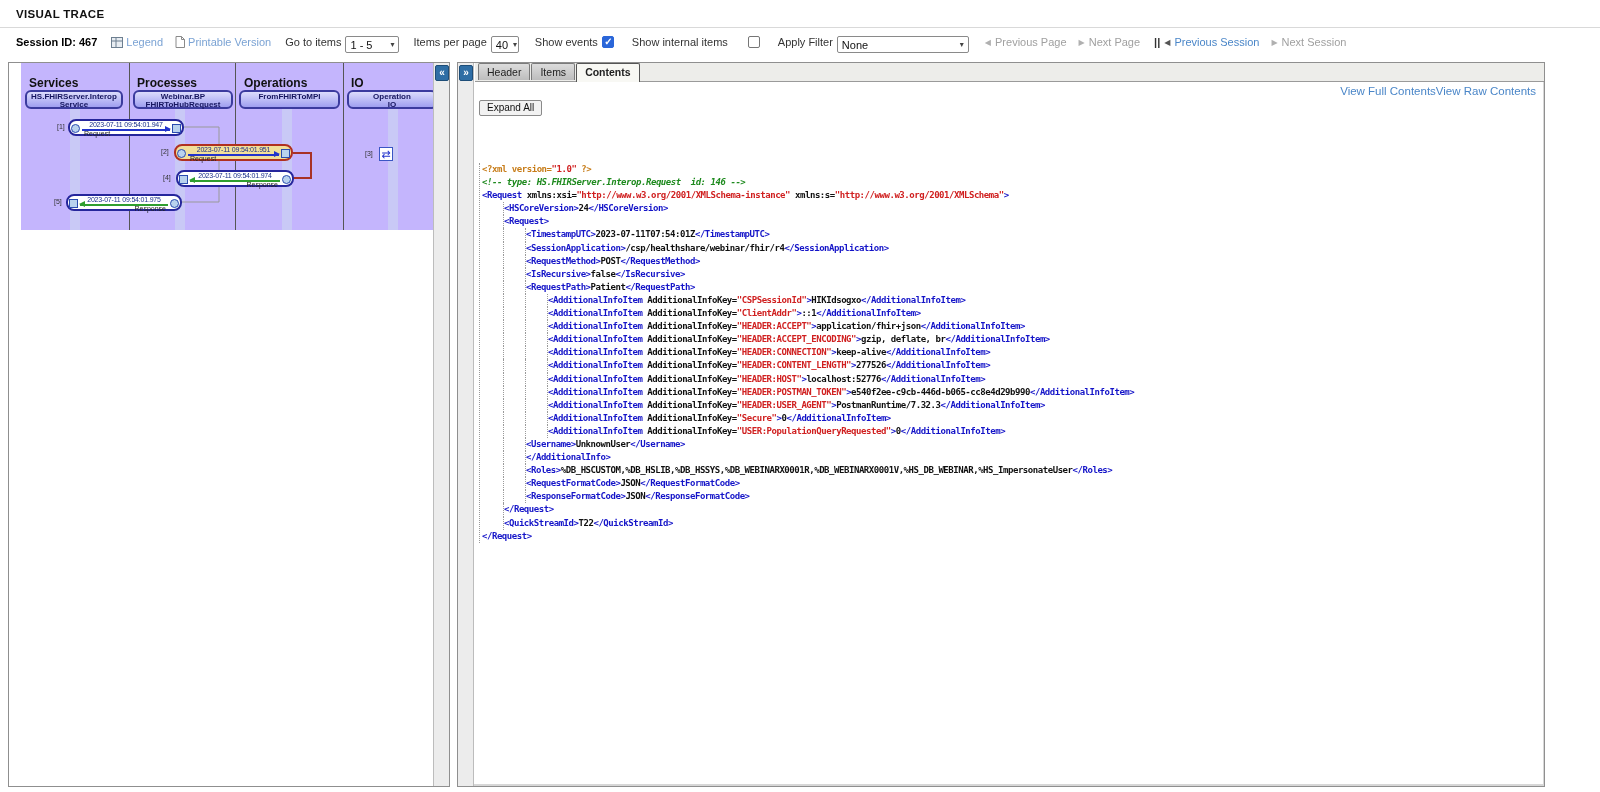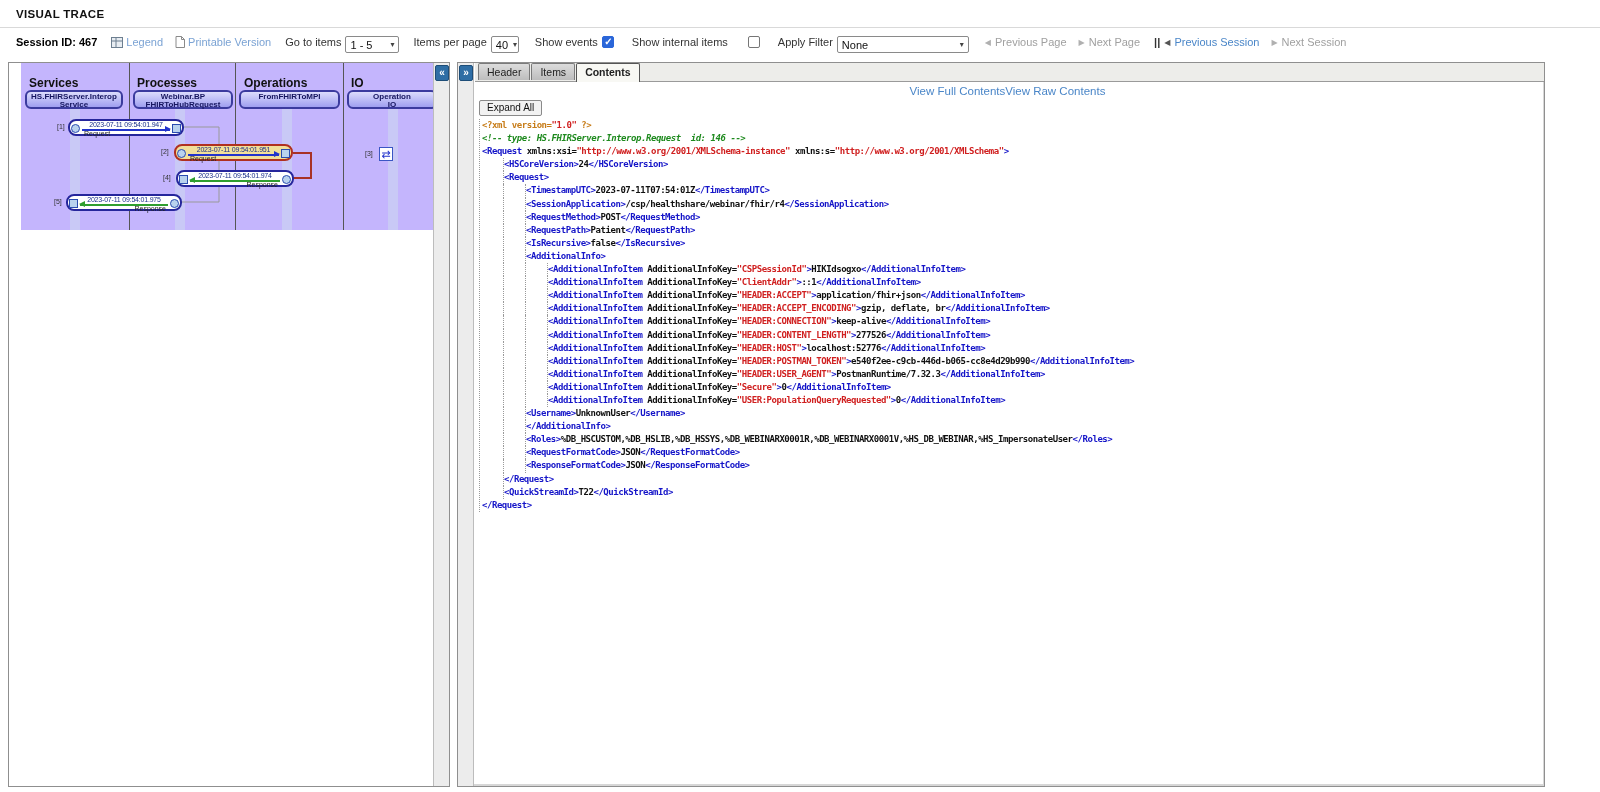--- a/index.html
+++ b/index.html
@@ -57,26 +57,26 @@
   .ah.r { right:11px; border-left:6px solid #2233cc; }
   .ah.l { left:11px; border-right:6px solid #2f9e2f; }
   .msg-num { position:absolute; font-size:7px; color:#333; }
   .io-icon { position:absolute; width:14px; height:14px; background:#fff; border:1px solid #3a56c4; color:#2233cc; font-size:11px; line-height:12px; text-align:center; cursor:pointer; }
 
   
   .rp-main { position:absolute; left:17px; top:0; right:0; bottom:0; }
   .tabstrip { height:19px; background:#ededea; border-bottom:1px solid #9a9a9a; display:flex; align-items:flex-start; padding-left:3px; }
   .tab { height:17px; border:1px solid #7a7a7a; border-bottom:none; background:linear-gradient(#dcdcdc,#bdbdbd); font-size:10.5px; color:#222; padding:2px 8px 0; margin-right:1px; border-radius:2px 2px 0 0; cursor:pointer; }
   .tab.active { background:#f8f8f4; font-weight:bold; height:19px; margin-bottom:-1px; border-color:#555; }
-  .links-row { display:flex; justify-content:center; padding:3px 8px 0 4px; font-size:11.5px; }
+  .links-row { display:flex; justify-content:flex-end; padding:3px 8px 0 4px; font-size:11.5px; }
   .content-link { color:#4a86c8; text-decoration:none; cursor:pointer; }
   .expand-btn { margin:3px 0 3px 4px; font-family:"Liberation Sans",sans-serif; font-size:10px; padding:1px 7px 2px; border:1px solid #8a8a8a; background:#f2f2f2; border-radius:2px; cursor:pointer; color:#111; }
 
   
-  .xml { margin-left:4px; border-left:1px dotted #9a9a9a; padding-left:2px; font-family:"DejaVu Sans Mono",monospace; font-size:9px; letter-spacing:-.45px; font-weight:bold; line-height:13.1px; color:#111; }
+  .xml { margin-left:4px; border-left:1px dotted #9a9a9a; padding-left:2px; font-family:"DejaVu Sans Mono",monospace; font-size:9px; letter-spacing:-.45px; font-weight:bold; line-height:13.1px; color:#111;margin-top:44px; }
   .xline { white-space:pre; display:flex; }
   .g { flex:0 0 22px; width:22px; border-right:1px dotted #9a9a9a; }
   .tk-o { color:#c77c18; }
   .tk-c { color:#1e8a1e; font-style:italic; }
   .tk-t { color:#1414c8; }
   .tk-a { color:#101010; }
   .tk-v { color:#d02020; }
   .tk-x { color:#101010; }
 </style>
 </head>
@@ -253,23 +253,22 @@
     <button class="expand-btn">Expand All</button>
     <div class="xml">
         <div class="xline"><span class="tk-o">&lt;?xml version=</span><span class="tk-v">"1.0"</span><span class="tk-o"> ?&gt;</span></div>
         <div class="xline"><span class="tk-c">&lt;!-- type: HS.FHIRServer.Interop.Request  id: 146 --&gt;</span></div>
         <div class="xline"><span class="tk-t">&lt;Request</span><span class="tk-a"> xmlns:xsi=</span><span class="tk-v">"http://www.w3.org/2001/XMLSchema-instance"</span><span class="tk-a"> xmlns:s=</span><span class="tk-v">"http://www.w3.org/2001/XMLSchema"</span><span class="tk-t">&gt;</span></div>
         <div class="xline"><span class="g"></span><span class="tk-t">&lt;HSCoreVersion&gt;</span><span class="tk-x">24</span><span class="tk-t">&lt;/HSCoreVersion&gt;</span></div>
         <div class="xline"><span class="g"></span><span class="tk-t">&lt;Request&gt;</span></div>
         <div class="xline"><span class="g"></span><span class="g"></span><span class="tk-t">&lt;TimestampUTC&gt;</span><span class="tk-x">2023-07-11T07:54:01Z</span><span class="tk-t">&lt;/TimestampUTC&gt;</span></div>
         <div class="xline"><span class="g"></span><span class="g"></span><span class="tk-t">&lt;SessionApplication&gt;</span><span class="tk-x">/csp/healthshare/webinar/fhir/r4</span><span class="tk-t">&lt;/SessionApplication&gt;</span></div>
         <div class="xline"><span class="g"></span><span class="g"></span><span class="tk-t">&lt;RequestMethod&gt;</span><span class="tk-x">POST</span><span class="tk-t">&lt;/RequestMethod&gt;</span></div>
+        <div class="xline"><span class="g"></span><span class="g"></span><span class="tk-t">&lt;IsRecursive&gt;</span><span class="tk-x">false</span><span class="tk-t">&lt;/IsRecursive&gt;</span></div>
         <div class="xline"><span class="g"></span><span class="g"></span><span class="tk-t">&lt;RequestPath&gt;</span><span class="tk-x">Patient</span><span class="tk-t">&lt;/RequestPath&gt;</span></div>
-        <div class="xline"><span class="g"></span><span class="g"></span><span class="tk-t">&lt;IsRecursive&gt;</span><span class="tk-x">false</span><span class="tk-t">&lt;/IsRecursive&gt;</span></div>
-        <div class="xline"><span class="g"></span><span class="g"></span><span class="tk-t">&lt;AdditionalInfo&gt;</span></div>
         <div class="xline"><span class="g"></span><span class="g"></span><span class="g"></span><span class="tk-t">&lt;AdditionalInfoItem</span><span class="tk-a"> AdditionalInfoKey=</span><span class="tk-v">"CSPSessionId"</span><span class="tk-t">&gt;</span><span class="tk-x">HIKIdsogxo</span><span class="tk-t">&lt;/AdditionalInfoItem&gt;</span></div>
         <div class="xline"><span class="g"></span><span class="g"></span><span class="g"></span><span class="tk-t">&lt;AdditionalInfoItem</span><span class="tk-a"> AdditionalInfoKey=</span><span class="tk-v">"ClientAddr"</span><span class="tk-t">&gt;</span><span class="tk-x">::1</span><span class="tk-t">&lt;/AdditionalInfoItem&gt;</span></div>
         <div class="xline"><span class="g"></span><span class="g"></span><span class="g"></span><span class="tk-t">&lt;AdditionalInfoItem</span><span class="tk-a"> AdditionalInfoKey=</span><span class="tk-v">"HEADER:ACCEPT"</span><span class="tk-t">&gt;</span><span class="tk-x">application/fhir+json</span><span class="tk-t">&lt;/AdditionalInfoItem&gt;</span></div>
         <div class="xline"><span class="g"></span><span class="g"></span><span class="g"></span><span class="tk-t">&lt;AdditionalInfoItem</span><span class="tk-a"> AdditionalInfoKey=</span><span class="tk-v">"HEADER:ACCEPT_ENCODING"</span><span class="tk-t">&gt;</span><span class="tk-x">gzip, deflate, br</span><span class="tk-t">&lt;/AdditionalInfoItem&gt;</span></div>
         <div class="xline"><span class="g"></span><span class="g"></span><span class="g"></span><span class="tk-t">&lt;AdditionalInfoItem</span><span class="tk-a"> AdditionalInfoKey=</span><span class="tk-v">"HEADER:CONNECTION"</span><span class="tk-t">&gt;</span><span class="tk-x">keep-alive</span><span class="tk-t">&lt;/AdditionalInfoItem&gt;</span></div>
         <div class="xline"><span class="g"></span><span class="g"></span><span class="g"></span><span class="tk-t">&lt;AdditionalInfoItem</span><span class="tk-a"> AdditionalInfoKey=</span><span class="tk-v">"HEADER:CONTENT_LENGTH"</span><span class="tk-t">&gt;</span><span class="tk-x">277526</span><span class="tk-t">&lt;/AdditionalInfoItem&gt;</span></div>
         <div class="xline"><span class="g"></span><span class="g"></span><span class="g"></span><span class="tk-t">&lt;AdditionalInfoItem</span><span class="tk-a"> AdditionalInfoKey=</span><span class="tk-v">"HEADER:HOST"</span><span class="tk-t">&gt;</span><span class="tk-x">localhost:52776</span><span class="tk-t">&lt;/AdditionalInfoItem&gt;</span></div>
         <div class="xline"><span class="g"></span><span class="g"></span><span class="g"></span><span class="tk-t">&lt;AdditionalInfoItem</span><span class="tk-a"> AdditionalInfoKey=</span><span class="tk-v">"HEADER:POSTMAN_TOKEN"</span><span class="tk-t">&gt;</span><span class="tk-x">e540f2ee-c9cb-446d-b065-cc8e4d29b990</span><span class="tk-t">&lt;/AdditionalInfoItem&gt;</span></div>
         <div class="xline"><span class="g"></span><span class="g"></span><span class="g"></span><span class="tk-t">&lt;AdditionalInfoItem</span><span class="tk-a"> AdditionalInfoKey=</span><span class="tk-v">"HEADER:USER_AGENT"</span><span class="tk-t">&gt;</span><span class="tk-x">PostmanRuntime/7.32.3</span><span class="tk-t">&lt;/AdditionalInfoItem&gt;</span></div>
         <div class="xline"><span class="g"></span><span class="g"></span><span class="g"></span><span class="tk-t">&lt;AdditionalInfoItem</span><span class="tk-a"> AdditionalInfoKey=</span><span class="tk-v">"Secure"</span><span class="tk-t">&gt;</span><span class="tk-x">0</span><span class="tk-t">&lt;/AdditionalInfoItem&gt;</span></div>

